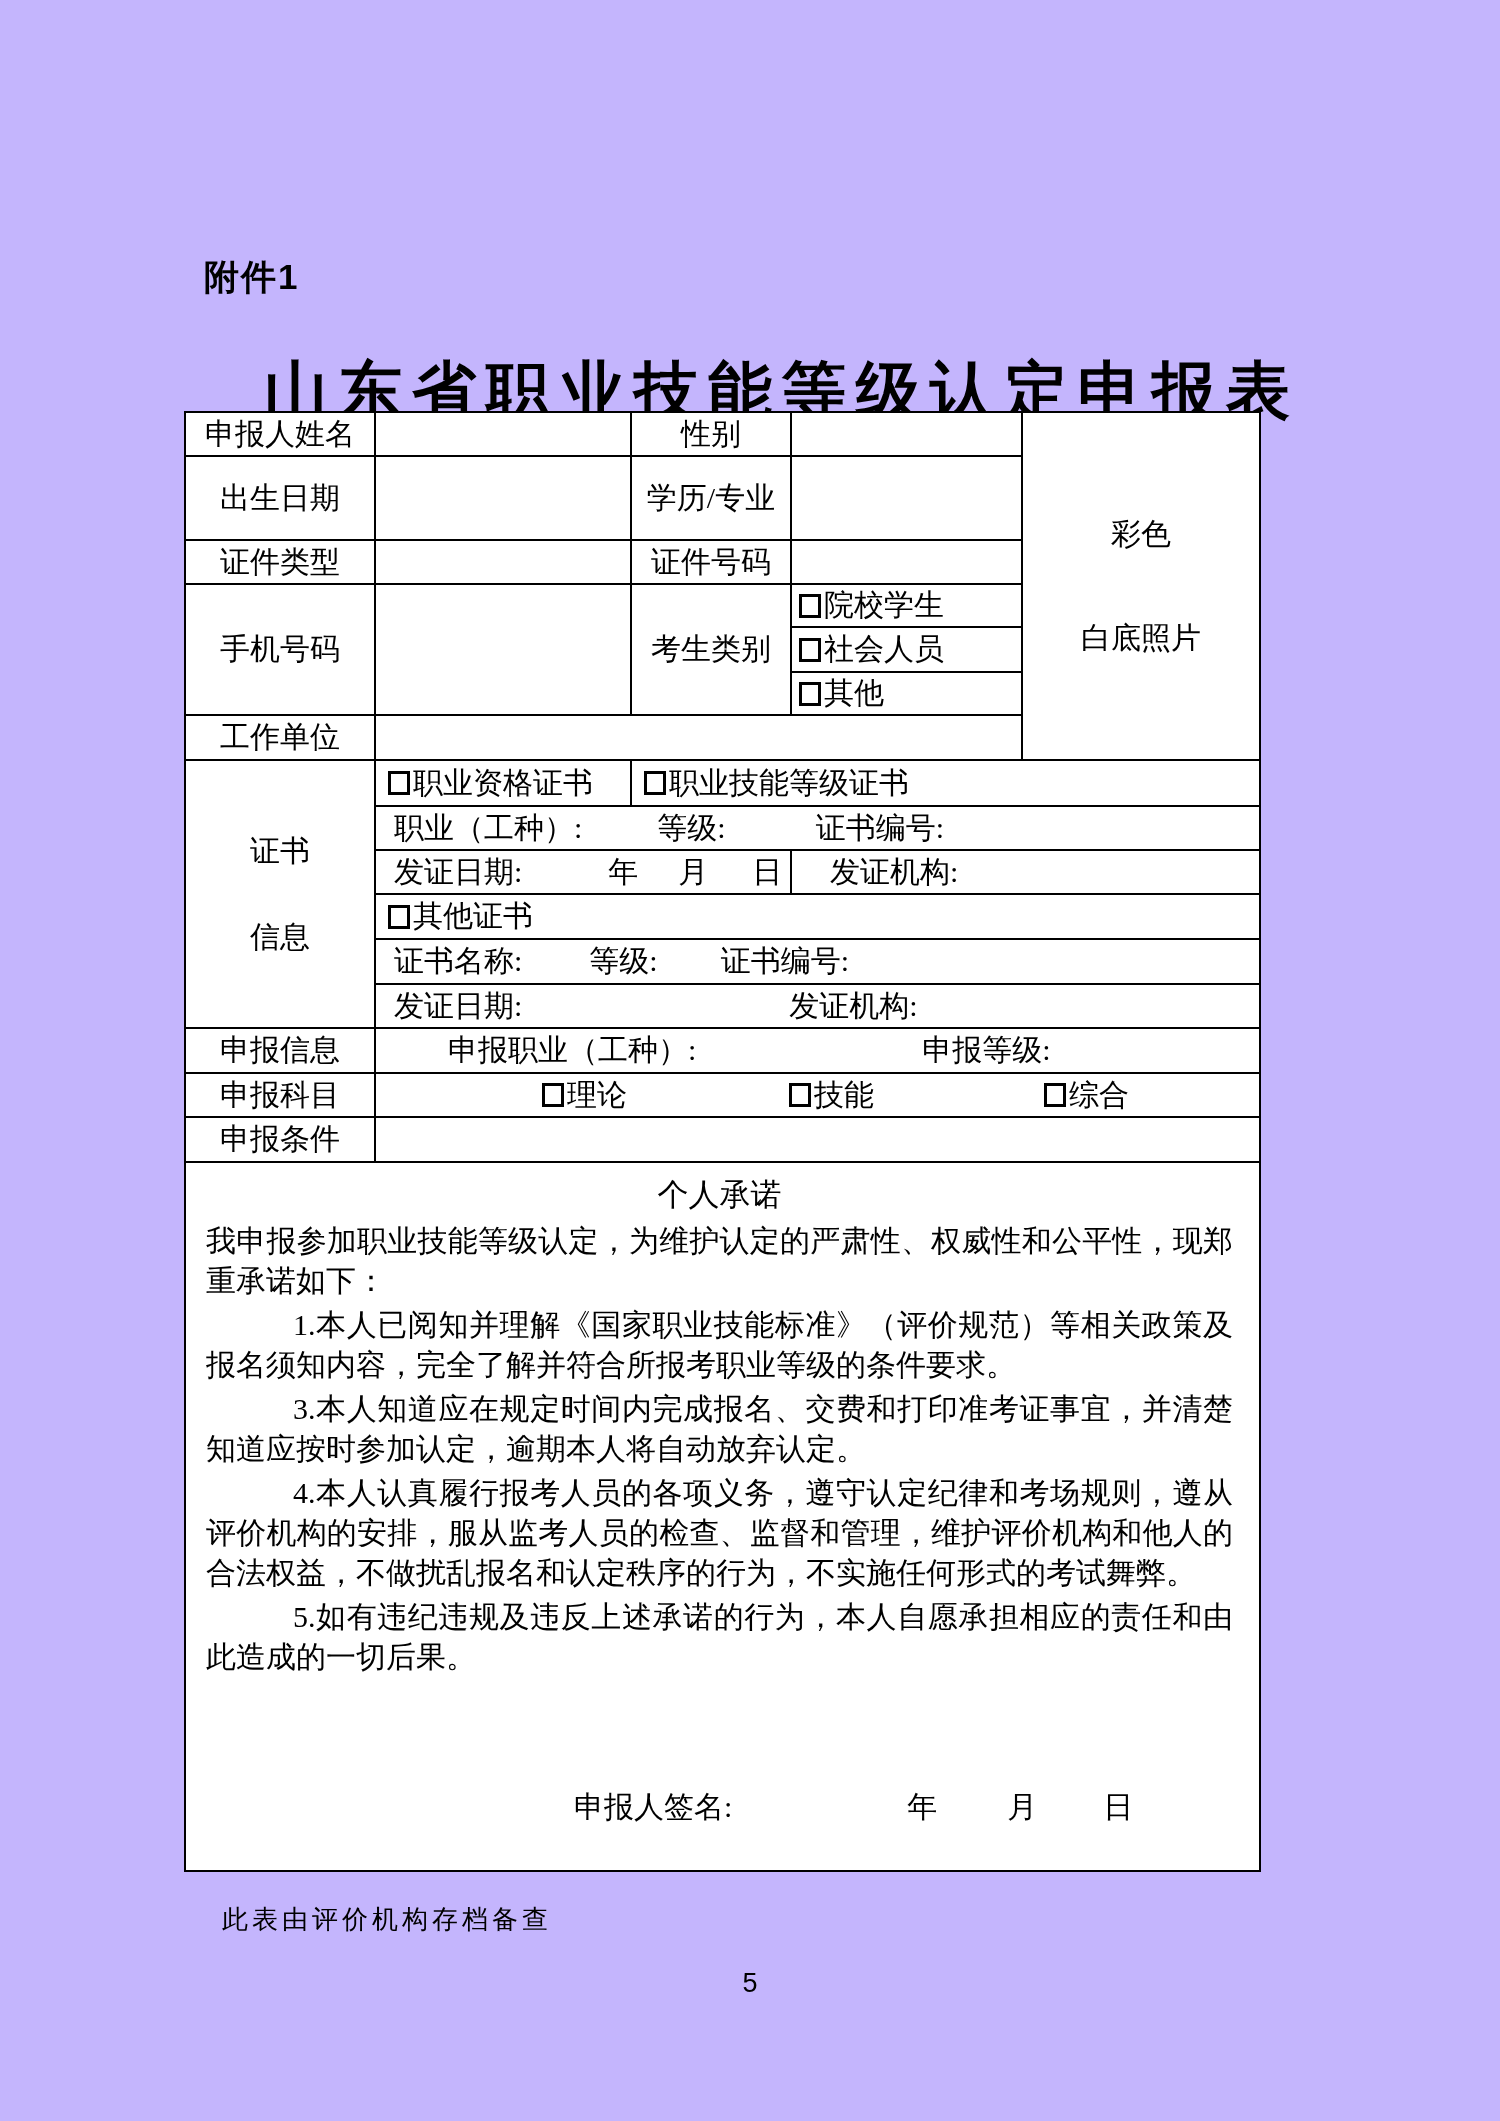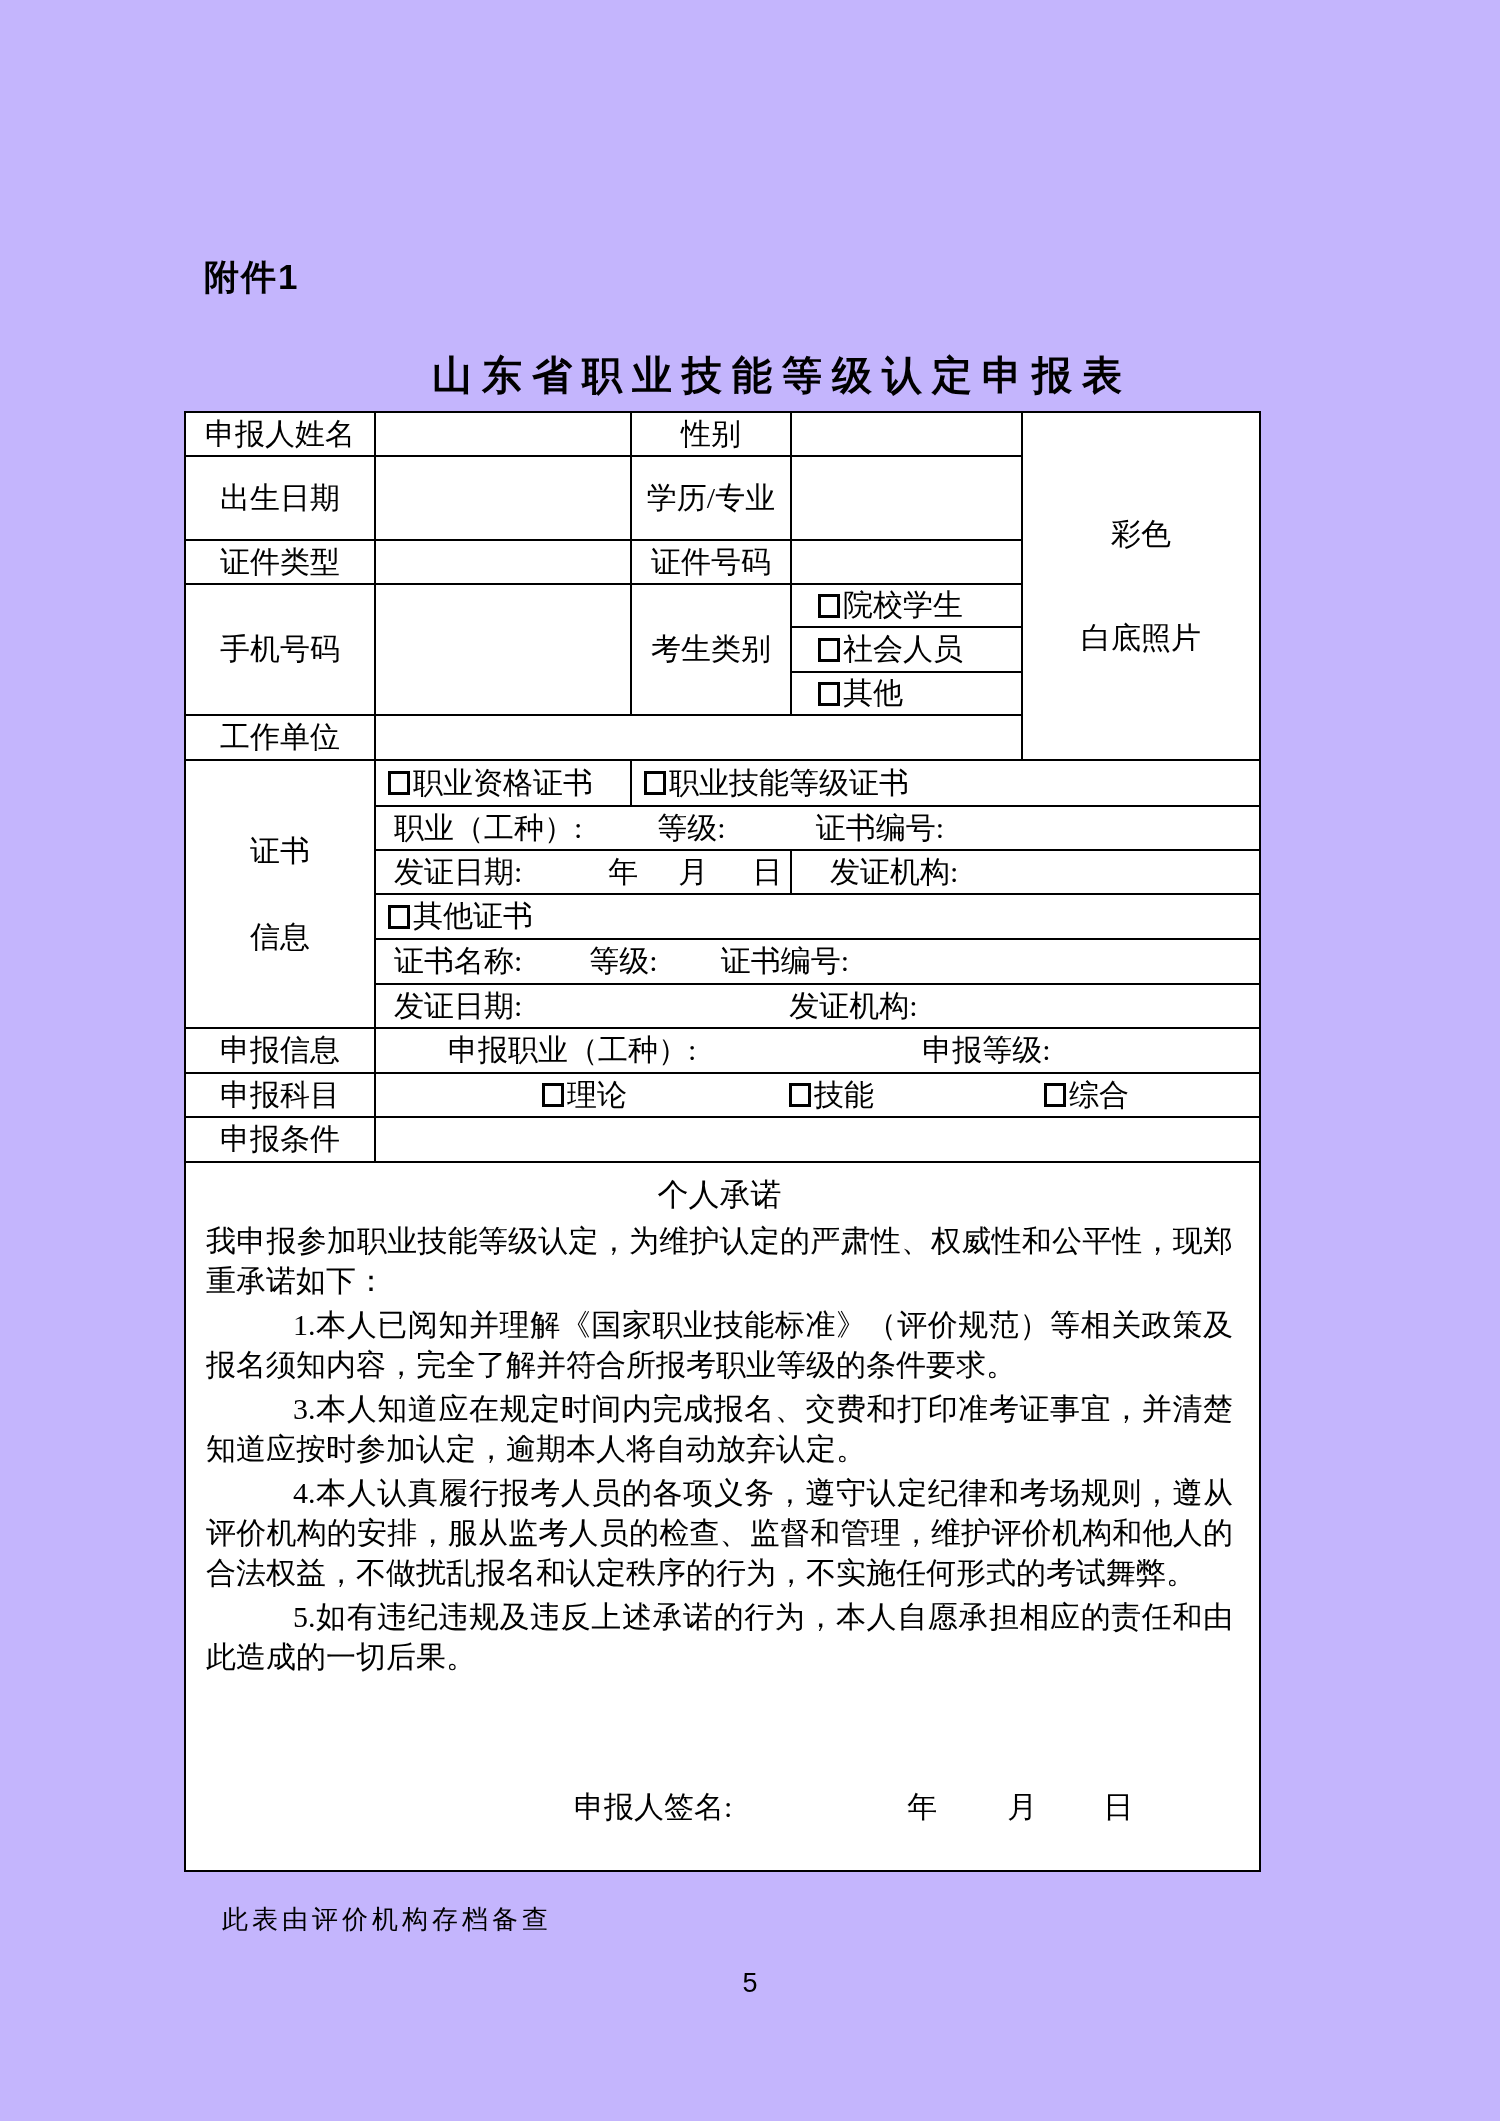--- a/index.html
+++ b/index.html
@@ -14,21 +14,21 @@
   .attachment{
     position:absolute;left:204px;top:254px;
     font-family:"Liberation Sans","DejaVu Sans",sans-serif;
     font-size:35px;font-weight:600;letter-spacing:2px;
   }
   .doc-title{
     position:absolute;left:782px;top:348px;
     transform:translateX(-50%);
     white-space:nowrap;
     font-family:"Liberation Sans","DejaVu Sans",sans-serif;
-    font-size:40px;font-weight:bold;letter-spacing:10px;
+    font-size:64px;font-weight:bold;letter-spacing:10px;
   }
   
   .tbl{
     position:absolute;left:184px;top:411px;
     width:1077px;height:1461px;
     box-sizing:border-box;
     border:2px solid #000;
     display:grid;
     grid-template-columns:190px 256px 160px 231px 1fr;
     grid-template-rows:44px 84px 44px 43px 45px 43px 45px 46px 44px 44px 45px 45px 44px 45px 44px 45px 1fr;
@@ -49,21 +49,21 @@
   .stack .ln{line-height:1;}
   .photo-stack{gap:74px;}
   .cert-stack{gap:56px;}
   
   .ckb{
     display:inline-block;box-sizing:border-box;
     width:22px;height:24px;
     border:3px solid #000;
     margin-right:3px;flex:0 0 auto;
   }
-  .ckrow{padding-left:26px;}
+  .ckrow{padding-left:7px;}
   .ckrow2{padding-left:12px;}
   .seg{white-space:nowrap;}
   .commit{
     position:relative;
     flex-direction:column;align-items:stretch;justify-content:flex-start;
     padding:10px 26px 0 16px;
   }
   .commit-head{
     text-align:center;font-size:31px;line-height:44px;margin:0 0 2px 0;
   }

